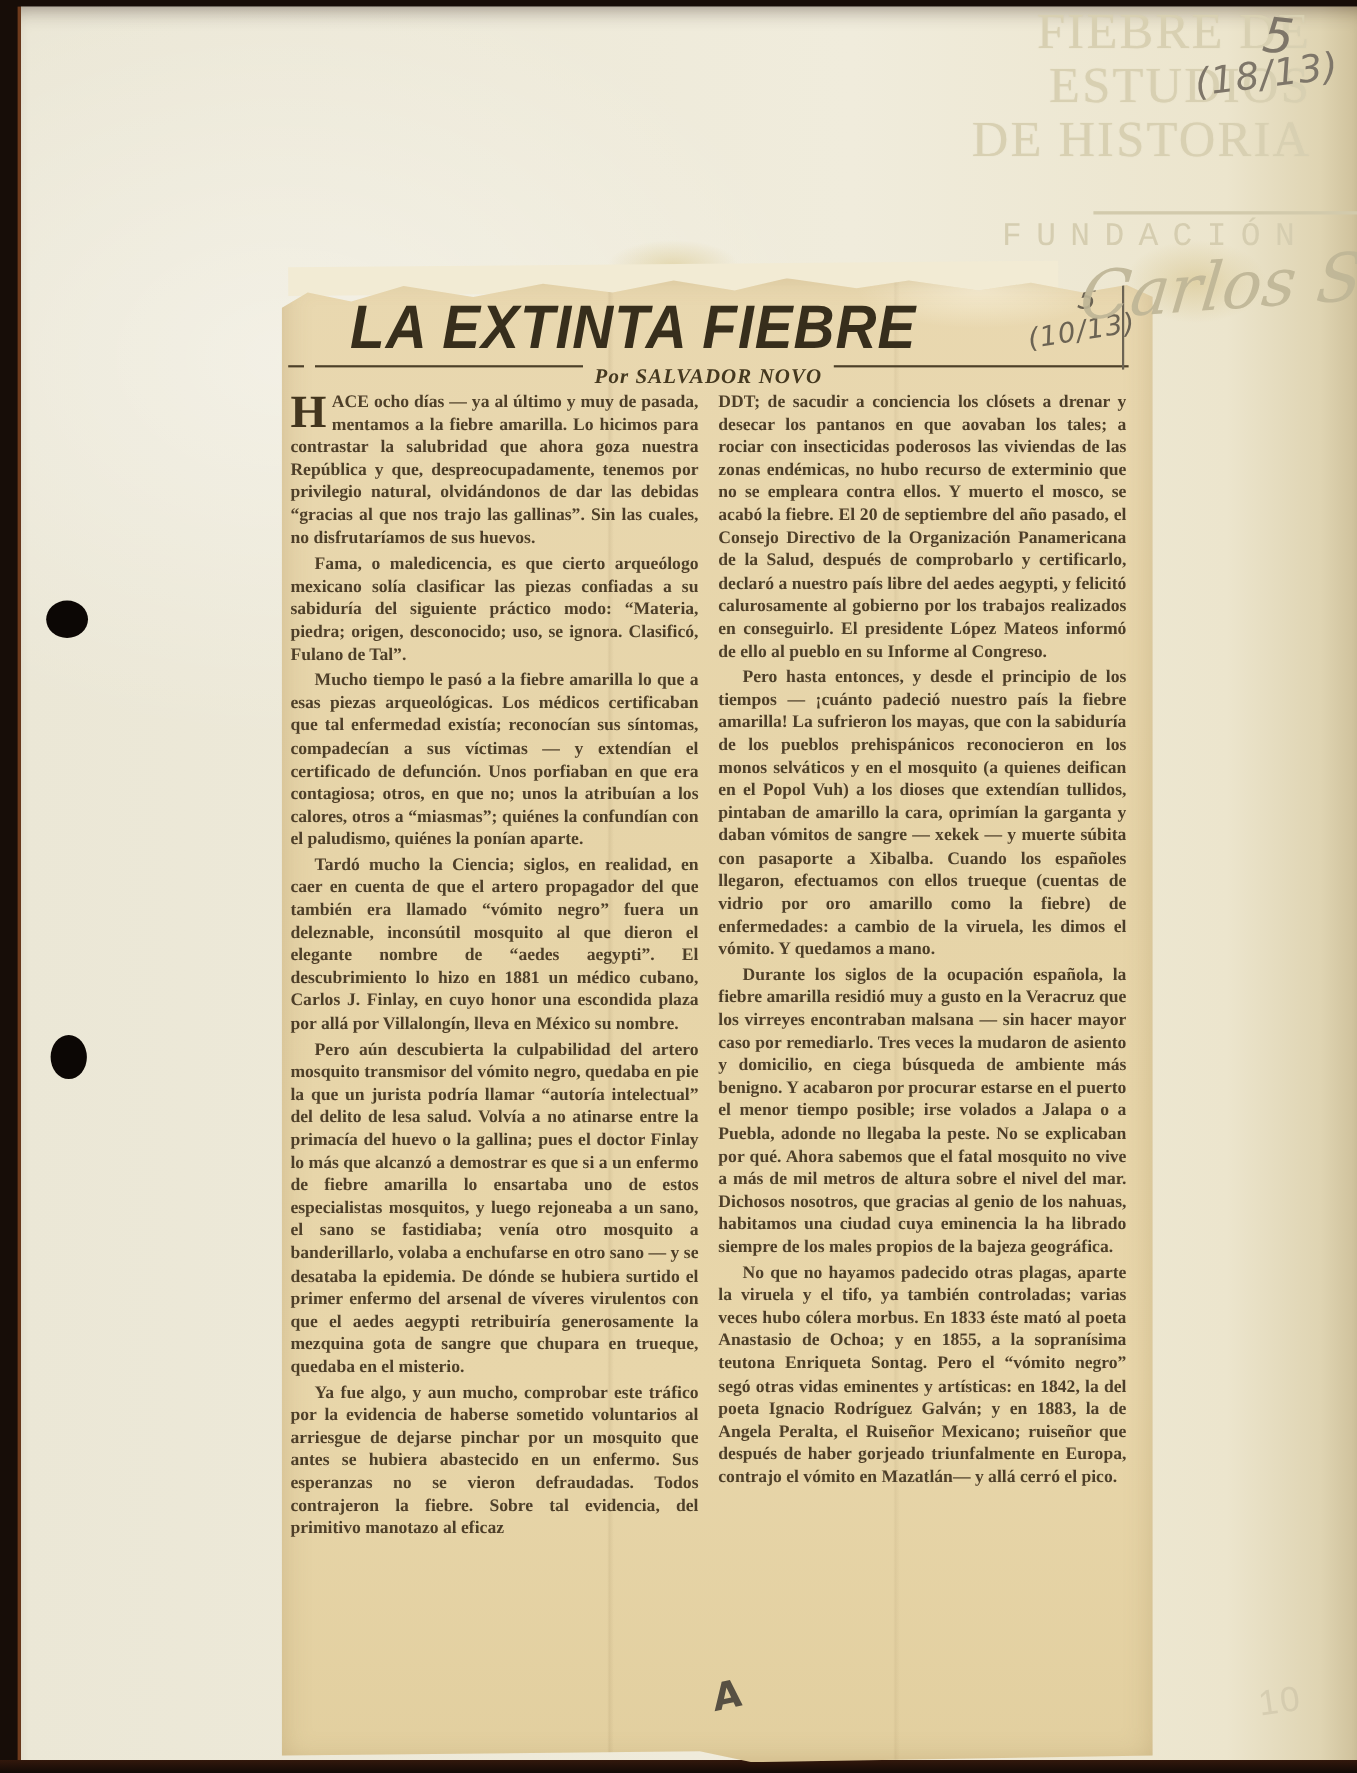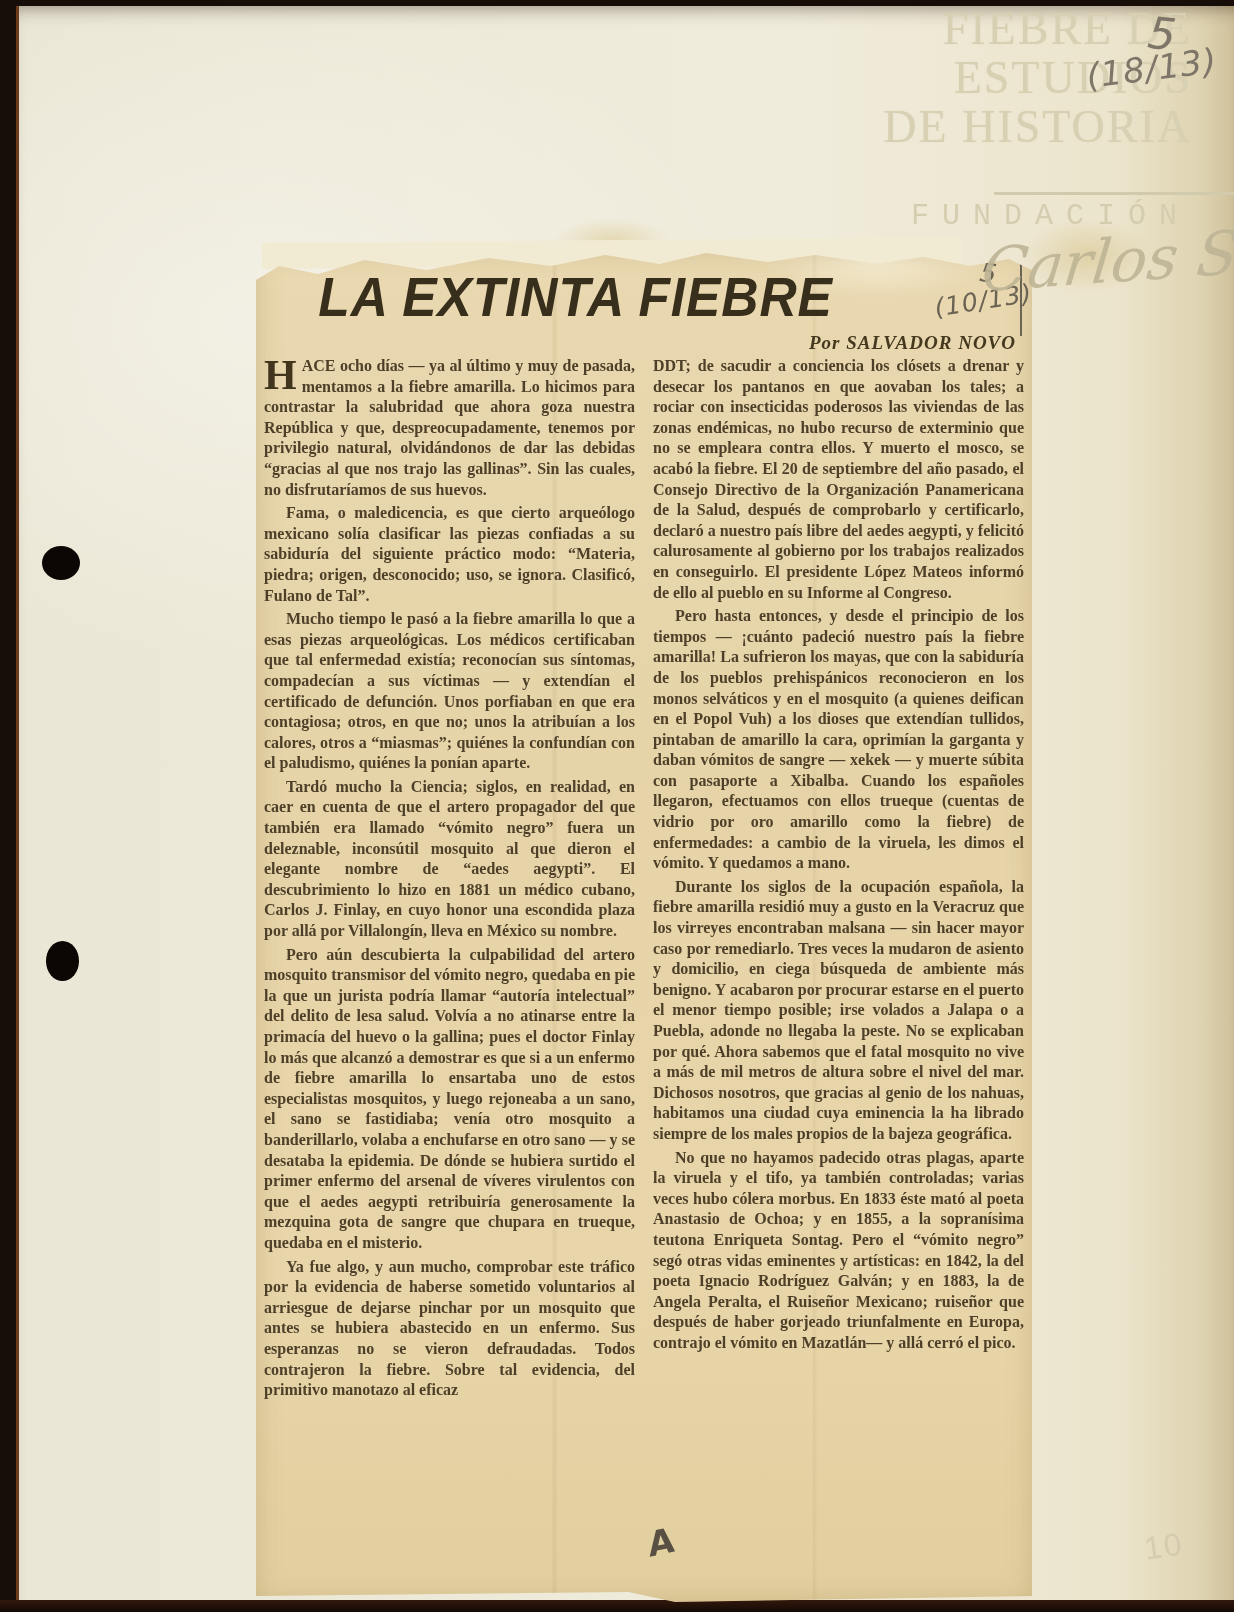--- a/index.html
+++ b/index.html
@@ -76,40 +76,41 @@
     position:absolute;left:256px;top:250px;width:776px;height:1352px;z-index:3;
     background:
       radial-gradient(ellipse 160px 50px at 80% 1%, rgba(255,252,238,.5), transparent 70%),
       linear-gradient(90deg, transparent 0 296px, rgba(120,95,55,.10) 298px, transparent 302px),
       linear-gradient(90deg, transparent 0 556px, rgba(120,95,55,.08) 558px, transparent 562px),
       linear-gradient(180deg,#e9d8b0 0%, #e6d4a8 40%, #e8d6aa 75%, #e2cf9f 100%);
     box-shadow:inset 0 0 26px rgba(140,110,60,.28), 3px 3px 9px rgba(60,40,20,.22);
     clip-path:polygon(0 30px, 3% 16px, 8% 24px, 14% 10px, 22% 20px, 30% 8px, 38% 16px,
       45% 5px, 52% 14px, 58% 3px, 66% 12px, 72% 5px, 80% 14px, 86% 7px, 92% 16px,
       97% 9px, 100% 20px, 100% 1346px, 54% 1352px, 48% 1342px, 0 1346px);
+    padding-left:16px;
   }
   .clip-inner{position:absolute;inset:0;padding:0;}
 
   .headline{
     position:absolute;left:16px;top:14px;width:660px;text-align:center;
     font-family:"Liberation Sans",sans-serif;font-weight:bold;font-style:italic;
     font-size:56px;letter-spacing:1px;color:#372e1c;
     transform:scaleX(.92);transform-origin:left center;white-space:nowrap;
   }
   .clip-pencil{
     position:absolute;font-family:"DejaVu Sans",sans-serif;font-style:italic;
     color:#6b6353;z-index:4;
   }
   .clip-num{left:724px;top:8px;font-size:26px;transform:rotate(8deg);}
   .clip-code{left:678px;top:36px;font-size:25px;transform:rotate(-9deg);letter-spacing:1px;}
   .clip-vline{position:absolute;left:764px;top:6px;width:2px;height:80px;background:#6b6353;z-index:4;}
 
   .byline-row{
     position:absolute;left:6px;top:82px;width:764px;height:22px;
-    display:flex;align-items:flex-end;flex-direction:column;
+    display:flex;align-items:flex-start;
   }
   .byline-rule{flex:1;height:2px;background:#4c4029;}
   .byline-rule.left{
     background:linear-gradient(90deg,#4c4029 0 14px, transparent 14px 24px, #4c4029 24px 100%);
   }
   .byline{
     padding:0 10px;font-family:"Liberation Serif",serif;font-style:italic;
     font-weight:bold;font-size:19px;letter-spacing:1px;color:#44381f;white-space:nowrap;
   }
 

